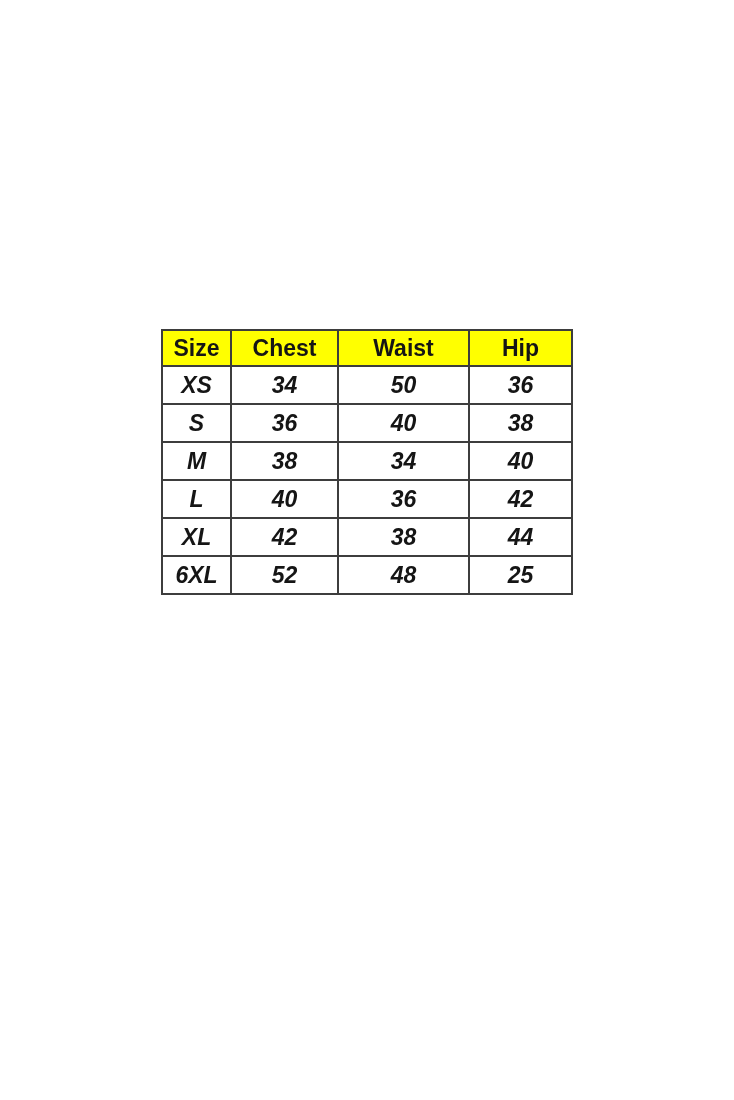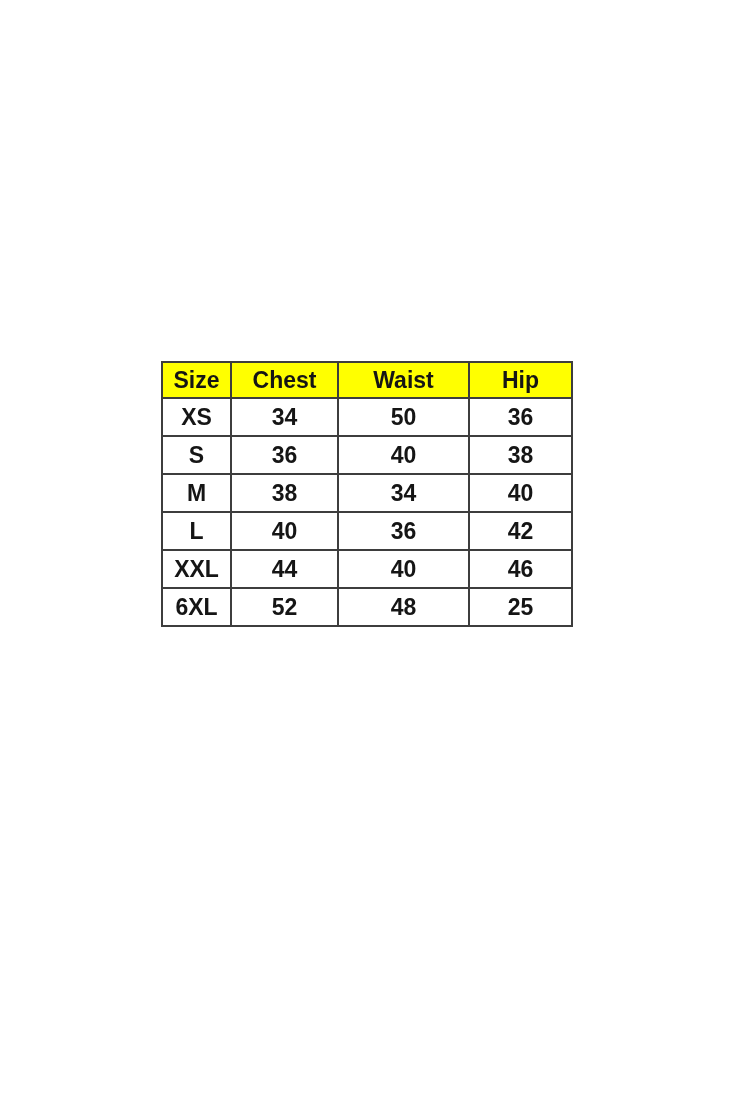--- a/index.html
+++ b/index.html
@@ -13,21 +13,21 @@
   }
   .page {
     position: relative;
     width: 734px;
     height: 1100px;
     background: #ffffff;
   }
   table.size-chart {
     position: absolute;
     left: 161px;
-    top: 361px;
+    top: 329px;
     border-collapse: collapse;
     table-layout: fixed;
     width: 410px;
     padding-left: 29px;
   }
   table.size-chart th,
   table.size-chart td {
     border: 2px solid #3d3d3d;
     text-align: center;
     vertical-align: middle;
@@ -37,20 +37,21 @@
     font-size: 23px;
     letter-spacing: 0px;
   }
   table.size-chart thead th {
     background: #FFFF00;
     height: 34px;
   }
   table.size-chart tbody td {
     background: #ffffff;
     height: 36px;
+    font-style: italic;
   }
   col.c-size  { width: 69px; }
   col.c-chest { width: 107px; }
   col.c-waist { width: 131px; }
   col.c-hip   { width: 103px; }
 </style>
 </head>
 <body>
 
 <div class="page">
@@ -88,24 +89,24 @@
         <td>34</td>
         <td>40</td>
       </tr>
       <tr>
         <td>L</td>
         <td>40</td>
         <td>36</td>
         <td>42</td>
       </tr>
       <tr>
-        <td>XXL</td>
+        <td>XL</td>
+        <td>42</td>
+        <td>38</td>
         <td>44</td>
-        <td>40</td>
-        <td>46</td>
       </tr>
       <tr>
         <td>6XL</td>
         <td>52</td>
         <td>48</td>
         <td>25</td>
       </tr>
     </tbody>
   </table>
 </div>

